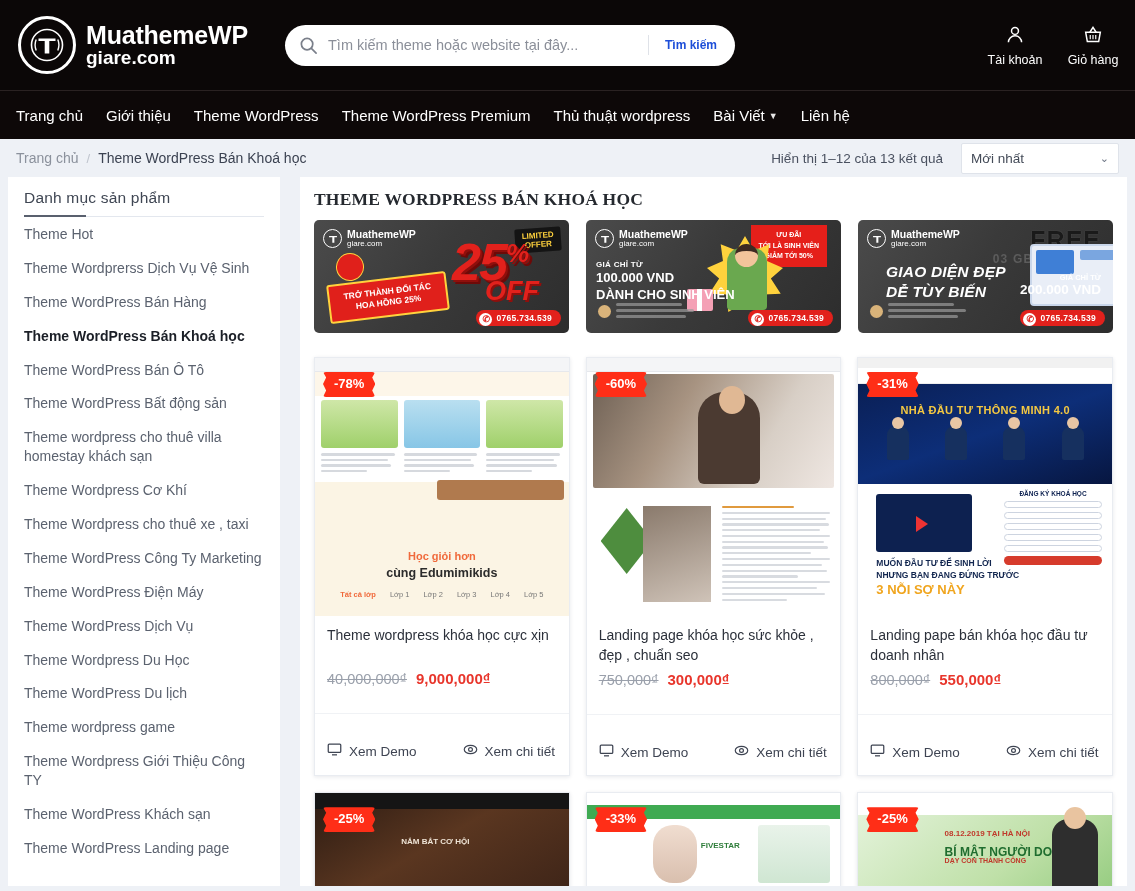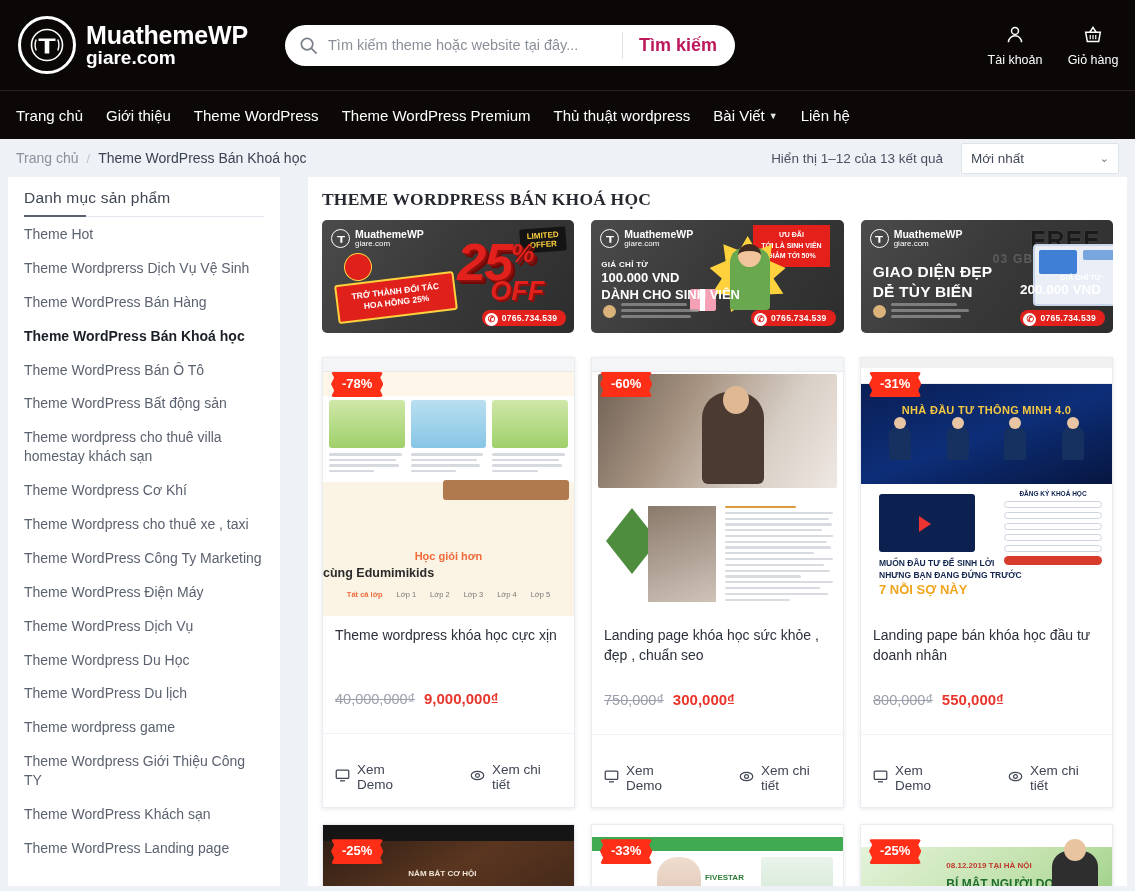--- a/index.html
+++ b/index.html
@@ -48,22 +48,22 @@
     font-size: 14.5px;
     color: #2b2b2b;
     padding: 0 10px;
     font-family: "Liberation Sans", sans-serif;
     background: transparent;
   }
   .search-input::placeholder { color: #8b8f99; }
   .search-btn {
     border: none; background: transparent;
     border-left: 1px solid #dfe2e8;
-    color: #be185d;
-    font-size: 18px; font-weight: 700;
+    color: #1d4ed8;
+    font-size: 12px; font-weight: 700;
     padding: 3px 14px 3px 16px;
     cursor: pointer;
     font-family: "Liberation Sans", sans-serif;
     white-space: nowrap;
   }
 
   .header-actions {
     position: absolute; right: 14px; top: 0; height: 90px;
     display: flex; align-items: center; gap: 22px;
   }
@@ -109,21 +109,21 @@
     background: #fff; border: 1px solid #dfe3ea;
     border-radius: 2px;
     display: flex; align-items: center;
     padding: 0 9px;
     font-size: 13.5px; color: #444b58;
     cursor: pointer;
   }
   .sortsel .chev { margin-left: auto; color: #6c7484; font-size: 11px; }
 
   
-  .layout { display: flex; padding: 0 8px; gap: 28px; height: 709px; }
+  .layout { display: flex; padding: 0 8px; gap: 20px; height: 709px; }
 
   
   .sidebar {
     width: 272px; flex: 0 0 272px;
     background: #ffffff;
     padding: 12px 16px 0 16px;
     overflow: hidden;
   }
   .sb-title {
     font-size: 15.5px; color: #3f4653;
@@ -256,21 +256,21 @@
     width: 23px; height: 23px; border-radius: 50%;
     background: #f2c49b; border-top: 7px solid #3d2a22;
   }
   .b2-gift {
     position: absolute; right: 128px; bottom: 22px;
     width: 26px; height: 22px; background: #f4a0b5; border-radius: 2px;
   }
   .b2-gift:after{ content:""; position:absolute; left:10px; top:0; width:5px; height:22px; background:#fff; }
 
   
-  .b3-txt { position: absolute; left: 12px; top: 42px; color:#fff; line-height:1.3; }
+  .b3-txt { position: absolute; left: 28px; top: 42px; color:#fff; line-height:1.3;font-style:italic; }
   .b3-txt .m { font-size: 15.5px; font-weight: 800; letter-spacing:.2px; }
   .b3-free {
     position: absolute; right: 12px; top: 6px;
     font-size: 25px; font-weight: 800; color: #1a1a1a;
     text-shadow: 0 0 1px #6d6d6d;
     letter-spacing: 1px;
   }
   .b3-host {
     position: absolute; right: 12px; top: 32px;
     font-size: 12px; font-weight: 800; color: #5c5c5c;
@@ -313,21 +313,21 @@
     border-radius: 3px;
     line-height: 1.15;
   }
   .card-body { padding: 10px 12px 0 12px; }
   .p-name {
     font-size: 14px; color: #2b303a;
     line-height: 1.4; min-height: 38px;
   }
   .p-price { margin-top: 6px; display: flex; align-items: baseline; gap: 9px; }
   .p-old { font-size: 14.5px; color: #9aa0ab; text-decoration: line-through; }
-  .p-new { font-size: 15px; color: #e8352b; font-weight: 700; margin-top: 20px; }
+  .p-new { font-size: 15px; color: #e8352b; font-weight: 700; }
   .p-actions {
     display: flex; align-items: center; gap: 46px;
     padding: 28px 12px 14px 12px;
     border-top: 1px solid #f0f2f5;
     margin-top: 26px;
   }
   .p-act { display: flex; align-items: center; gap: 7px; font-size: 13.5px; color: #3e4452; }
 
   
   .mock { position:absolute; inset:0; }
@@ -337,21 +337,21 @@
   .c1-nav { position:absolute; left:0; right:0; top:14px; height:24px; background:#fdf6e9;}
   .c1-cards { position:absolute; left:6px; right:6px; top:42px; display:flex; gap:6px;}
   .c1-cards .cc { flex:1 1 0; }
   .c1-img { height:48px; border-radius:3px; background: linear-gradient(#cfe7a8,#9fd06a);}
   .c1-img.b { background: linear-gradient(#b9dff0,#87c6e6); }
   .c1-lines { margin-top:5px; }
   .c1-lines i { display:block; height:2.5px; background:#d6d9de; border-radius:2px; margin-bottom:3px;}
   .c1-wood { position:absolute; left:0; right:0; top:124px; bottom:0; background:#fbf4e4;}
   .c1-desk { position:absolute; left:48%; right:2%; top:122px; height:20px; background:#b07a4e; border-radius:3px;}
   .c1-h1 { position:absolute; left:0; right:0; top:192px; text-align:center; font-size:11px; color:#f06a3c; font-weight:700;}
-  .c1-h2 { position:absolute; left:0; right:0; top:208px; font-size:12.5px; color:#2b2b2b; font-weight:700;}
+  .c1-h2 { position:absolute; left:0; right:0; top:208px; text-align:center; font-size:12.5px; color:#2b2b2b; font-weight:700;}
   .c1-tabs { position:absolute; left:0; right:0; top:232px; display:flex; justify-content:center; gap:14px; font-size:7.5px; color:#777;}
   .c1-tabs .on { color:#f06a3c; font-weight:700; }
 
   
   .c2-hero { position:absolute; left:6px; right:6px; top:16px; height:114px; border-radius:2px;
     background: linear-gradient(120deg,#6e6054 0%,#a79381 35%,#d8cfc6 70%,#efe7e2 100%);}
   .c2-silh { position:absolute; left:44%; top:34px; width:62px; height:92px; background:#4b3a31; border-radius:26px 26px 6px 6px;}
   .c2-head2 { position:absolute; left:52%; top:28px; width:26px; height:28px; border-radius:50%; background:#e0b894;}
   .c2-mid { position:absolute; left:6px; right:6px; top:140px; bottom:6px; background:#fff;}
   .c2-leaf { position:absolute; left:14px; top:150px; width:52px; height:66px; background:#4e8d3e; clip-path: polygon(50% 0,100% 50%,50% 100%,0 50%);}
@@ -788,21 +788,21 @@
               <div class="ft">ĐĂNG KÝ KHOÁ HỌC</div>
               <i></i>
                 <i></i>
                 <i></i>
                 <i></i>
                 <i></i>
               <div class="btn"></div>
             </div>
             <div class="c3-h1">MUỐN ĐẦU TƯ ĐỂ SINH LỜI</div>
             <div class="c3-h2">NHƯNG BẠN ĐANG ĐỨNG TRƯỚC</div>
-            <div class="c3-h3">7 NỖI SỢ NÀY</div>
+            <div class="c3-h3">3 NỖI SỢ NÀY</div>
           </div>
           <span class="badge">-31%</span>
         </div>
         <div class="card-body">
           <div class="p-name">Landing pape bán khóa học đầu tư doanh nhân</div>
           <div class="p-price">
             <span class="p-old">800,000₫</span>
             <span class="p-new">550,000₫</span>
           </div>
         </div>

